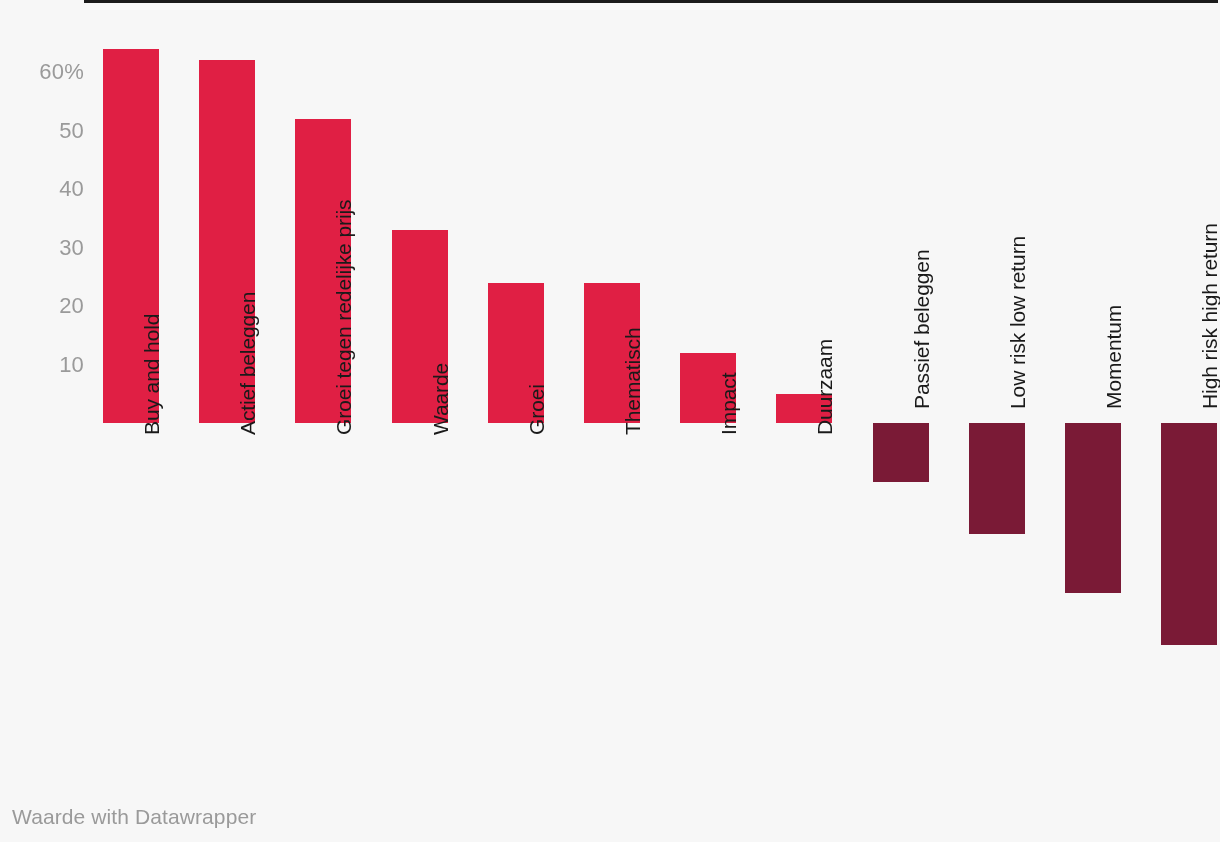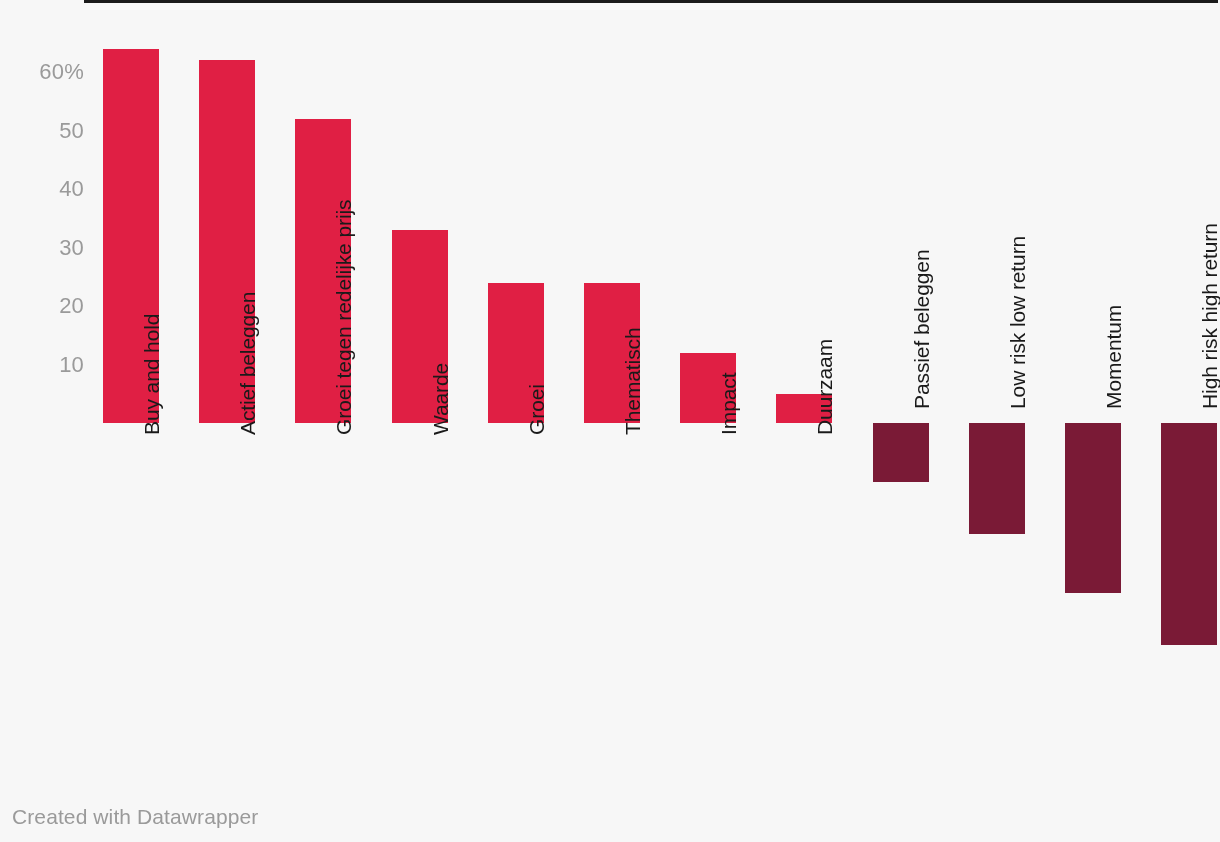--- a/index.html
+++ b/index.html
@@ -119,14 +119,14 @@
         <div class="catlabel" style="color: rgb(26, 26, 26); left: 606px; top: 435px;">Thematisch</div>
         <div class="catlabel" style="color: rgb(26, 26, 26); left: 702.2px; top: 435px;">Impact</div>
         <div class="catlabel" style="color: rgb(26, 26, 26); left: 798.4px; top: 435px;">Duurzaam</div>
         <div class="catlabel" style="color: rgb(26, 26, 26); left: 894.6px; top: 409px;">Passief beleggen</div>
         <div class="catlabel" style="color: rgb(26, 26, 26); left: 990.8px; top: 409px;">Low risk low return</div>
         <div class="catlabel" style="color: rgb(26, 26, 26); left: 1087px; top: 409px;">Momentum</div>
         <div class="catlabel" style="color: rgb(26, 26, 26); left: 1183.2px; top: 409px;">High risk high return</div>
       </div>
   </div>
 
-  <div class="footer">Created with Datawrapper</div>
+  <div class="footer">Waarde with Datawrapper</div>
 </div>
 
 </body></html>

